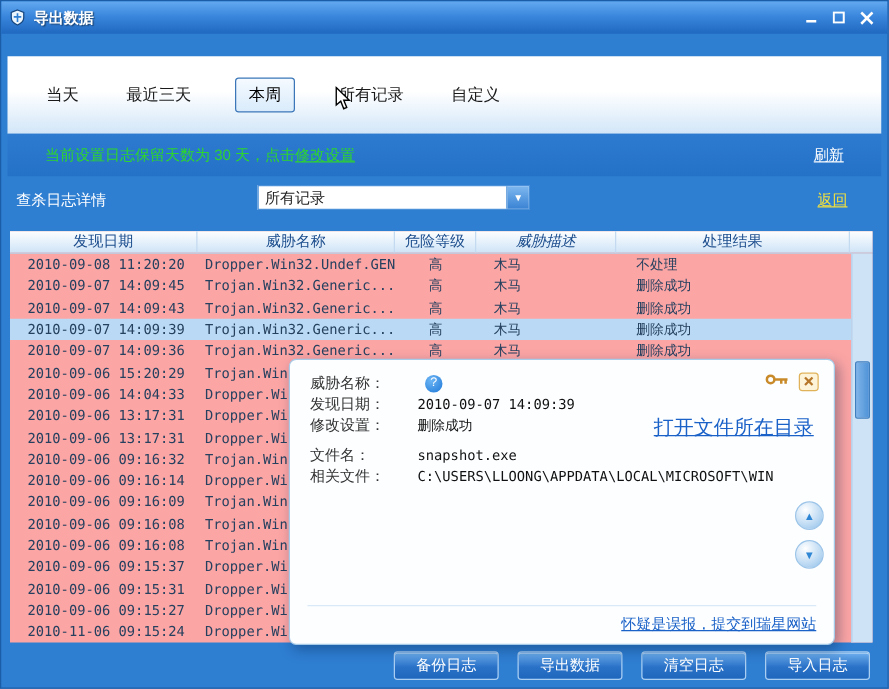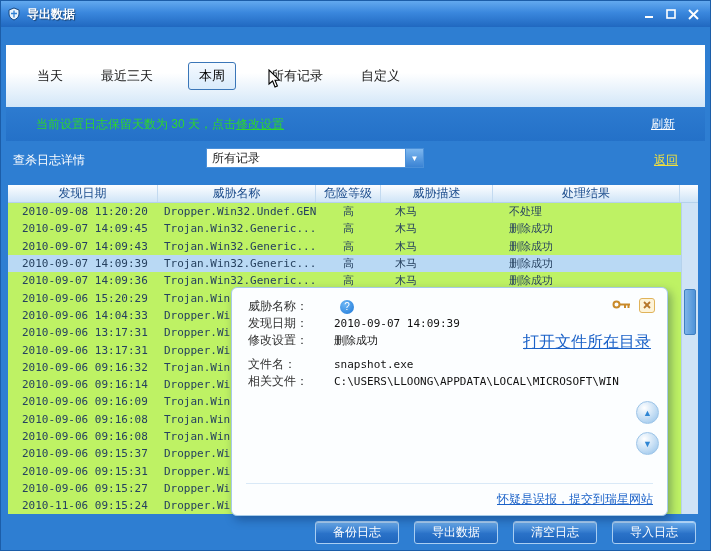--- a/index.html
+++ b/index.html
@@ -54,21 +54,21 @@
   }
   .dd-value { flex:1; font-size:12px; color:#222; padding-left:5px; display:flex; align-items:center; }
   .dd-btn {
     width:18px; background:linear-gradient(180deg,#7db7ef,#3a83d4);
     border-left:1px solid #4a90d9; color:#fff; font-size:8px;
     display:flex; align-items:center; justify-content:center; cursor:pointer;
   }
   .back-link { position:absolute; right:32px; top:151px; color:#f3e13c; text-decoration:underline; font-size:12px; cursor:pointer; }
 
   
-  .table { position:absolute; left:7px; top:184px; width:690px; height:329px; background:#bef264; }
+  .table { position:absolute; left:7px; top:184px; width:690px; height:329px; background:#fca5a5; }
   .thead {
     display:flex; height:18px;
     background:linear-gradient(180deg,#fdfeff,#cfe4f7);
     border-bottom:1px solid #b5d2ec;
   }
   .th {
     font-size:12px; color:#1b4c8c; height:100%;
     display:flex; align-items:center; justify-content:center;
     border-right:1px solid #c3daf0; white-space:nowrap; overflow:hidden;
   }
@@ -182,21 +182,21 @@
     <span class="dd-value">所有记录</span>
     <span class="dd-btn">▼</span>
   </div>
   <a class="back-link">返回</a>
 
   <div class="table">
     <div class="thead" id="thead">
         <div class="th" style="width: 150px;">发现日期</div>
         <div class="th" style="width: 158px;">威胁名称</div>
         <div class="th" style="width: 65px;">危险等级</div>
-        <div class="th" style="width: 112px;">威胁描述</div>
+        <div class="th" style="width: 112px; font-style: italic;">威胁描述</div>
         <div class="th" style="width: 187px;">处理结果</div>
       </div>
     <div class="tbody" id="tbody">
         <div class="tr">
           <div class="td c0" style="width: 150px;">2010-09-08 11:20:20</div>
           <div class="td c1" style="width: 158px;">Dropper.Win32.Undef.GEN</div>
           <div class="td c2" style="width: 65px;">高</div>
           <div class="td c3" style="width: 112px;">木马</div>
           <div class="td c4" style="width: 187px;">不处理</div>
         </div>

